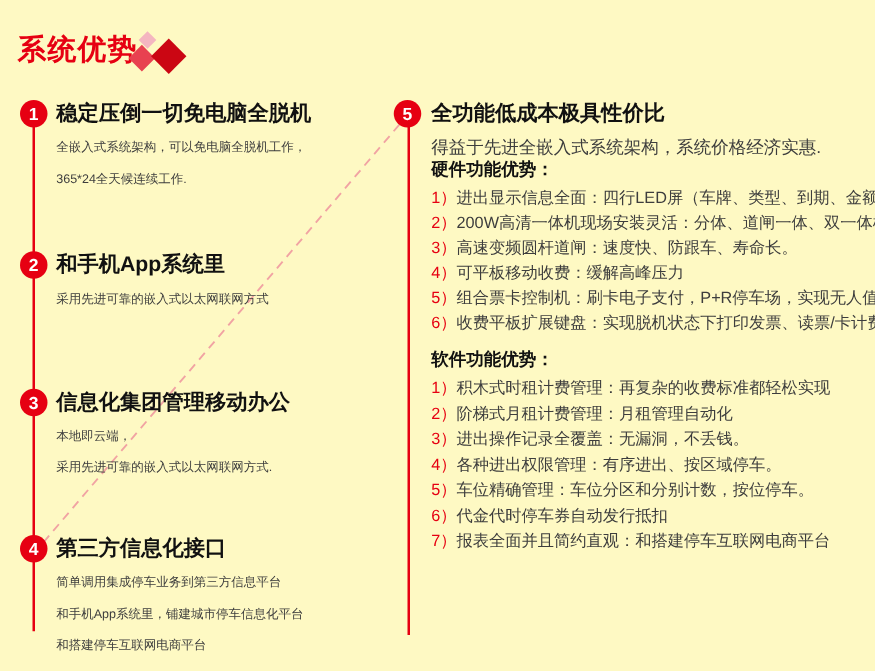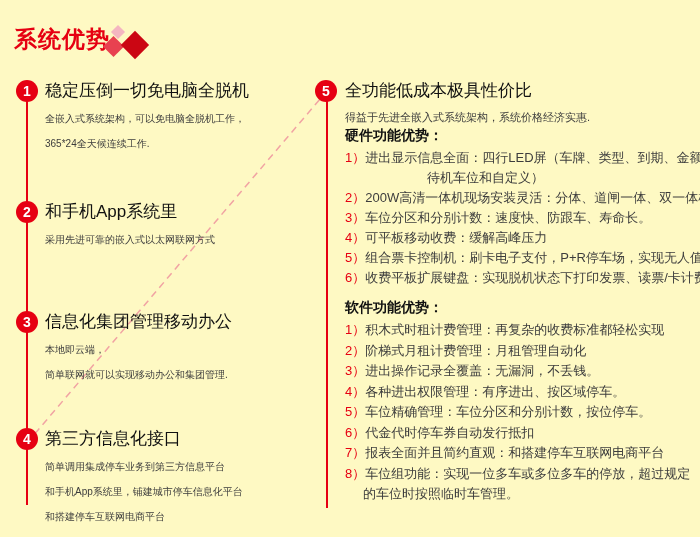--- a/index.html
+++ b/index.html
@@ -32,29 +32,29 @@
   
   .num-circle{
     position:absolute;left:0;top:0;width:22px;height:22px;border-radius:50%;
     background:var(--accent);color:#ffffff;font-weight:bold;font-size:14px;
     display:flex;align-items:center;justify-content:center;z-index:2;
   }
   
   .left-item{position:absolute;left:16px;width:300px;z-index:2;}
   .item-content{margin-left:29px;}
   .item-heading{
-    font-size:17px;font-weight:normal;color:var(--heading);
+    font-size:17px;font-weight:bold;color:var(--heading);
     line-height:22px;white-space:nowrap;
   }
   .item-body{margin-top:4px;font-size:10px;color:var(--body);line-height:25px;}
   .item-body div{white-space:nowrap;}
   
   .right-col{position:absolute;left:315px;top:80px;width:380px;z-index:2;}
   .right-content{margin-left:30px;}
-  .right-intro{margin-top:5px;font-size:11px;color:var(--body);line-height:20px;white-space:nowrap;}
+  .right-intro{margin-top:5px;font-size:14px;color:var(--body);line-height:20px;white-space:nowrap;}
   .section-heading{
     font-size:14px;font-weight:bold;color:var(--heading);white-space:nowrap;
   }
   .sec-hw .section-heading{margin-top:0;margin-bottom:3px;}
   .sec-sw .section-heading{margin-top:11px;margin-bottom:3px;}
   .entry{font-size:13px;color:var(--body);line-height:20px;}
   .sec-sw .entry{line-height:20.5px;}
   .entry .num{color:var(--accent);}
   .entry div{white-space:nowrap;}
 </style>
@@ -94,21 +94,21 @@
             <div>采用先进可靠的嵌入式以太网联网方式</div>
           </div>
         </div>
       </div>
       <div class="left-item" style="top: 311px;">
         <div class="num-circle">3</div>
         <div class="item-content">
           <div class="item-heading">信息化集团管理移动办公</div>
           <div class="item-body">
             <div>本地即云端，</div>
-            <div>简单联网就可以实现移动办公和集团管理.</div>
+            <div>采用先进可靠的嵌入式以太网联网方式.</div>
           </div>
         </div>
       </div>
       <div class="left-item" style="top: 428px;">
         <div class="num-circle">4</div>
         <div class="item-content">
           <div class="item-heading">第三方信息化接口</div>
           <div class="item-body">
             <div>简单调用集成停车业务到第三方信息平台</div>
             <div>和手机App系统里，铺建城市停车信息化平台</div>
@@ -121,27 +121,26 @@
   <div class="right-col">
     <div class="num-circle">5</div>
     <div class="right-content">
       <div class="item-heading">全功能低成本极具性价比</div>
       <div class="right-intro">得益于先进全嵌入式系统架构，系统价格经济实惠.</div>
       <div id="right-sections">
           <div class="sec-hw">
             <div class="section-heading">硬件功能优势：</div>
             <div class="entry">
               <div><span class="num">1）</span><span>进出显示信息全面：四行LED屏（车牌、类型、到期、金额，</span></div>
-              <div style="margin-left: 82px;">待机车位和自定义）</div>
             </div>
             <div class="entry">
               <div><span class="num">2）</span><span>200W高清一体机现场安装灵活：分体、道闸一体、双一体机。</span></div>
             </div>
             <div class="entry">
-              <div><span class="num">3）</span><span>车位分区和分别计数：速度快、防跟车、寿命长。</span></div>
+              <div><span class="num">3）</span><span>高速变频圆杆道闸：速度快、防跟车、寿命长。</span></div>
             </div>
             <div class="entry">
               <div><span class="num">4）</span><span>可平板移动收费：缓解高峰压力</span></div>
             </div>
             <div class="entry">
               <div><span class="num">5）</span><span>组合票卡控制机：刷卡电子支付，P+R停车场，实现无人值守。</span></div>
             </div>
             <div class="entry">
               <div><span class="num">6）</span><span>收费平板扩展键盘：实现脱机状态下打印发票、读票/卡计费。</span></div>
             </div>
@@ -162,22 +161,18 @@
             </div>
             <div class="entry">
               <div><span class="num">5）</span><span>车位精确管理：车位分区和分别计数，按位停车。</span></div>
             </div>
             <div class="entry">
               <div><span class="num">6）</span><span>代金代时停车券自动发行抵扣</span></div>
             </div>
             <div class="entry">
               <div><span class="num">7）</span><span>报表全面并且简约直观：和搭建停车互联网电商平台</span></div>
             </div>
-            <div class="entry">
-              <div><span class="num">8）</span><span>车位组功能：实现一位多车或多位多车的停放，超过规定</span></div>
-              <div style="margin-left: 18px;">的车位时按照临时车管理。</div>
-            </div>
           </div>
         </div>
     </div>
   </div>
 
 </div>
 
 </body></html>

